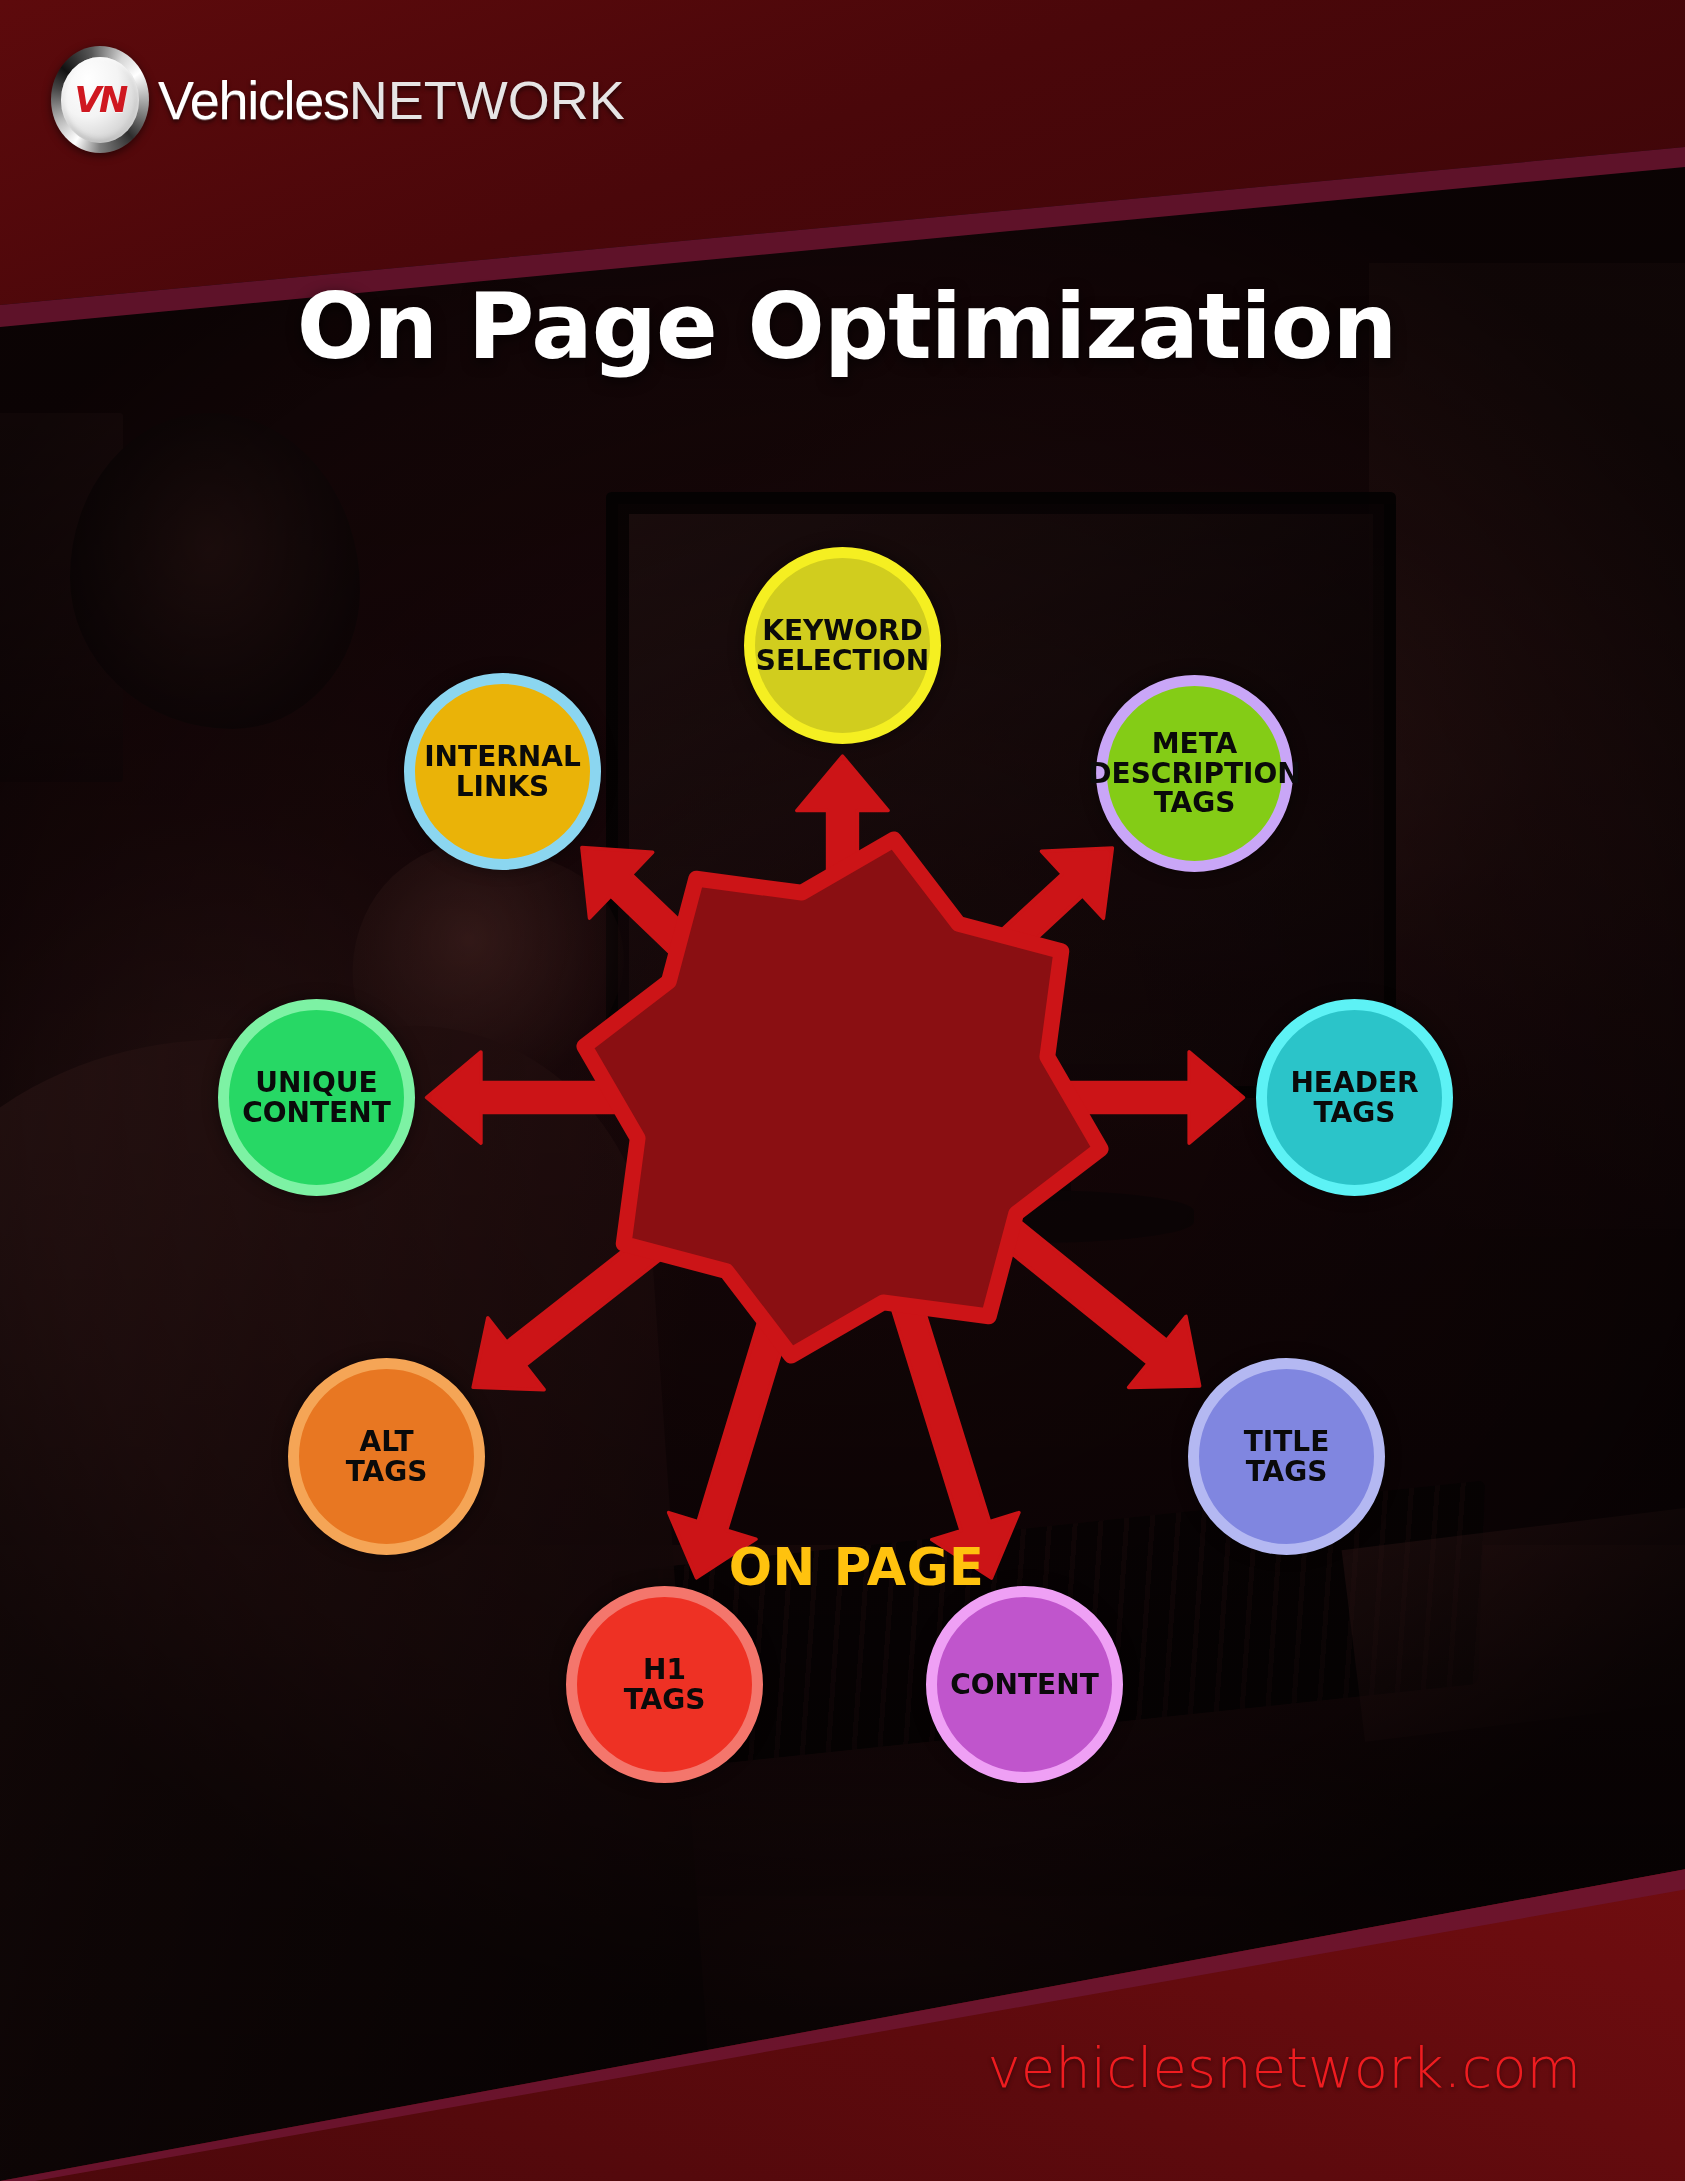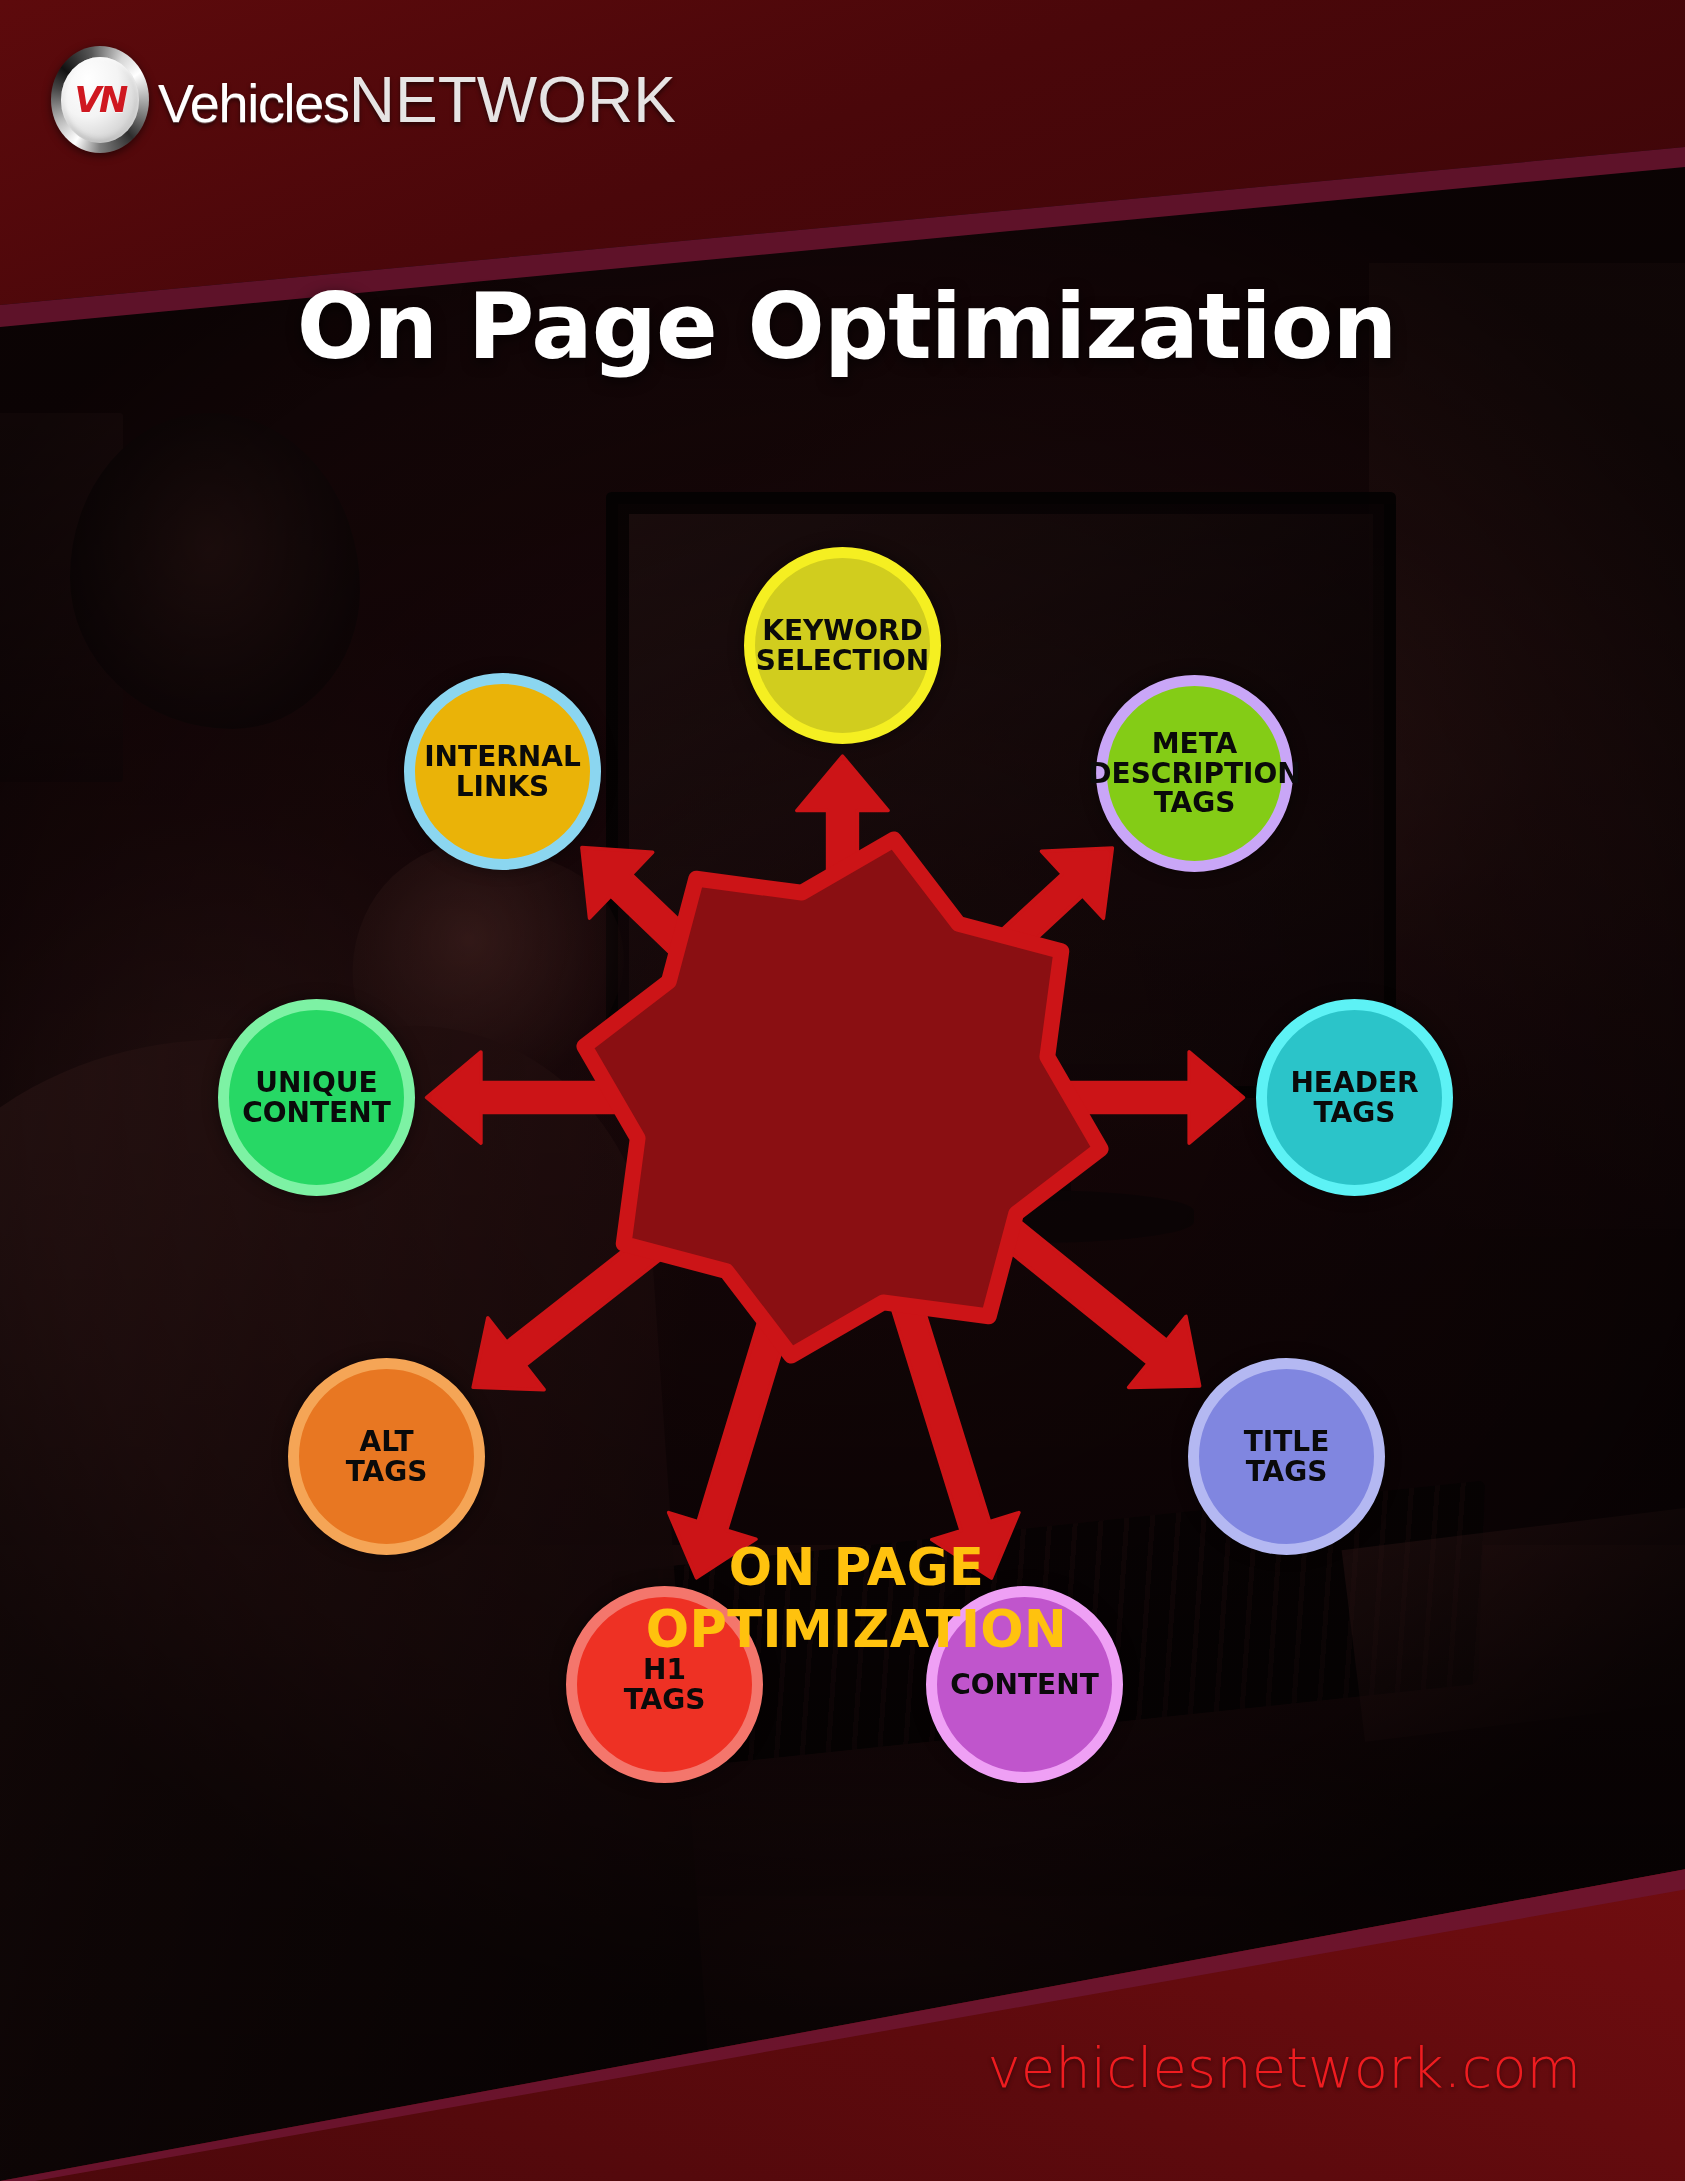--- a/index.html
+++ b/index.html
@@ -139,21 +139,21 @@
     color:#cf1820;
     text-shadow:0 0.9px 0 rgba(255,255,255,.6);
   }
   .logo-words { display:flex; align-items:baseline; line-height:1; }
   .logo-bold {
     font-size:54px; font-weight:normal; letter-spacing:-1.3px;
     color:#ffffff;
     text-shadow:0 2.6px 4.4px rgba(0,0,0,.55), 0 0.9px 0 rgba(255,255,255,.5);
   }
   .logo-thin {
-    font-size:64px; font-weight:300; letter-spacing:0px;
+    font-size:54px; font-weight:300; letter-spacing:0px;
     color:#e6e4e4;
     text-shadow:0 2.6px 4.4px rgba(0,0,0,.5);
   }
 
   
   .page-title {
     position:absolute; left:4px; top:274px; width:1685px;
     text-align:center;
     font-family:"DejaVu Sans", sans-serif;
     font-weight:bold;
@@ -324,21 +324,20 @@
         </div>
         <div class="node" style="left: 404px; top: 181px; width: 197px; height: 197px; background: #eab308; border: 11.4px solid rgb(139, 214, 240); font-size: 28px;">
           <div>
             <span>INTERNAL</span>
             <span>LINKS</span>
           </div>
         </div>
       </div>
     <div class="hub-label">
         <div>ON PAGE</div>
-        <div>OPTIMIZATION</div>
       </div>
   </div>
 
   <div class="footer-band"></div>
   <div class="footer-edge"></div>
   <div class="footer-url">vehiclesnetwork.com</div>
 
 </div>
 
 

